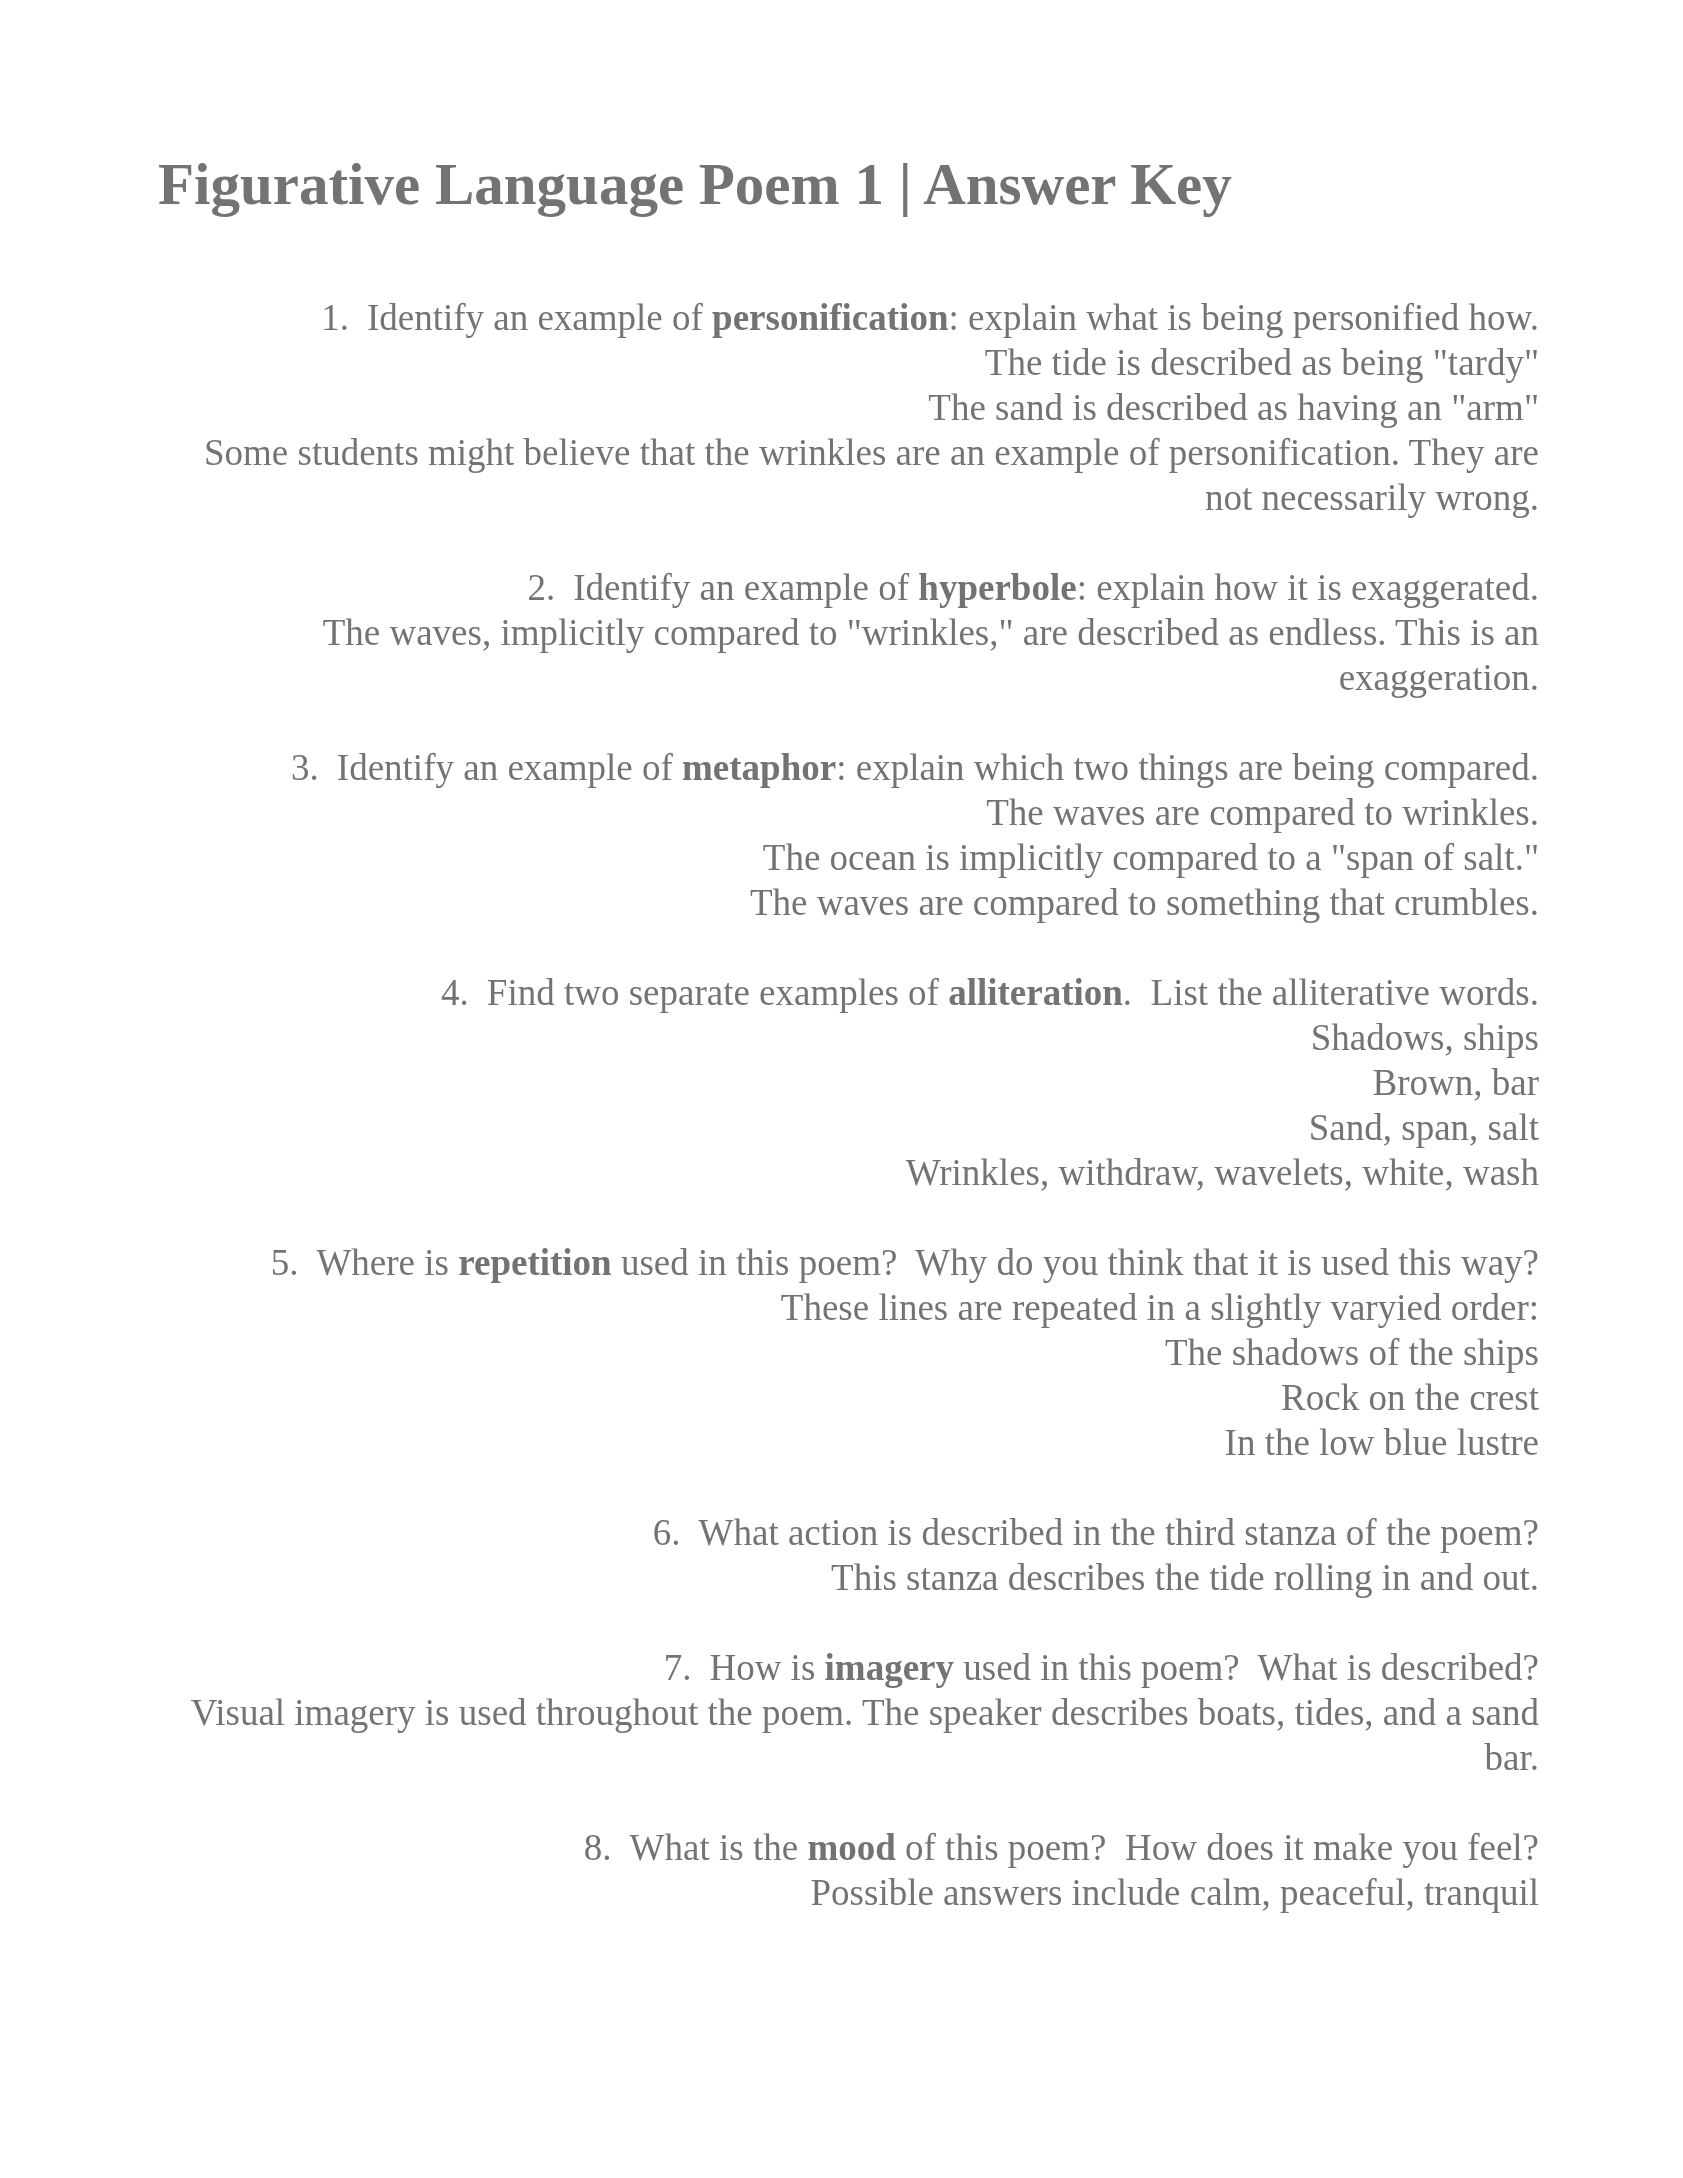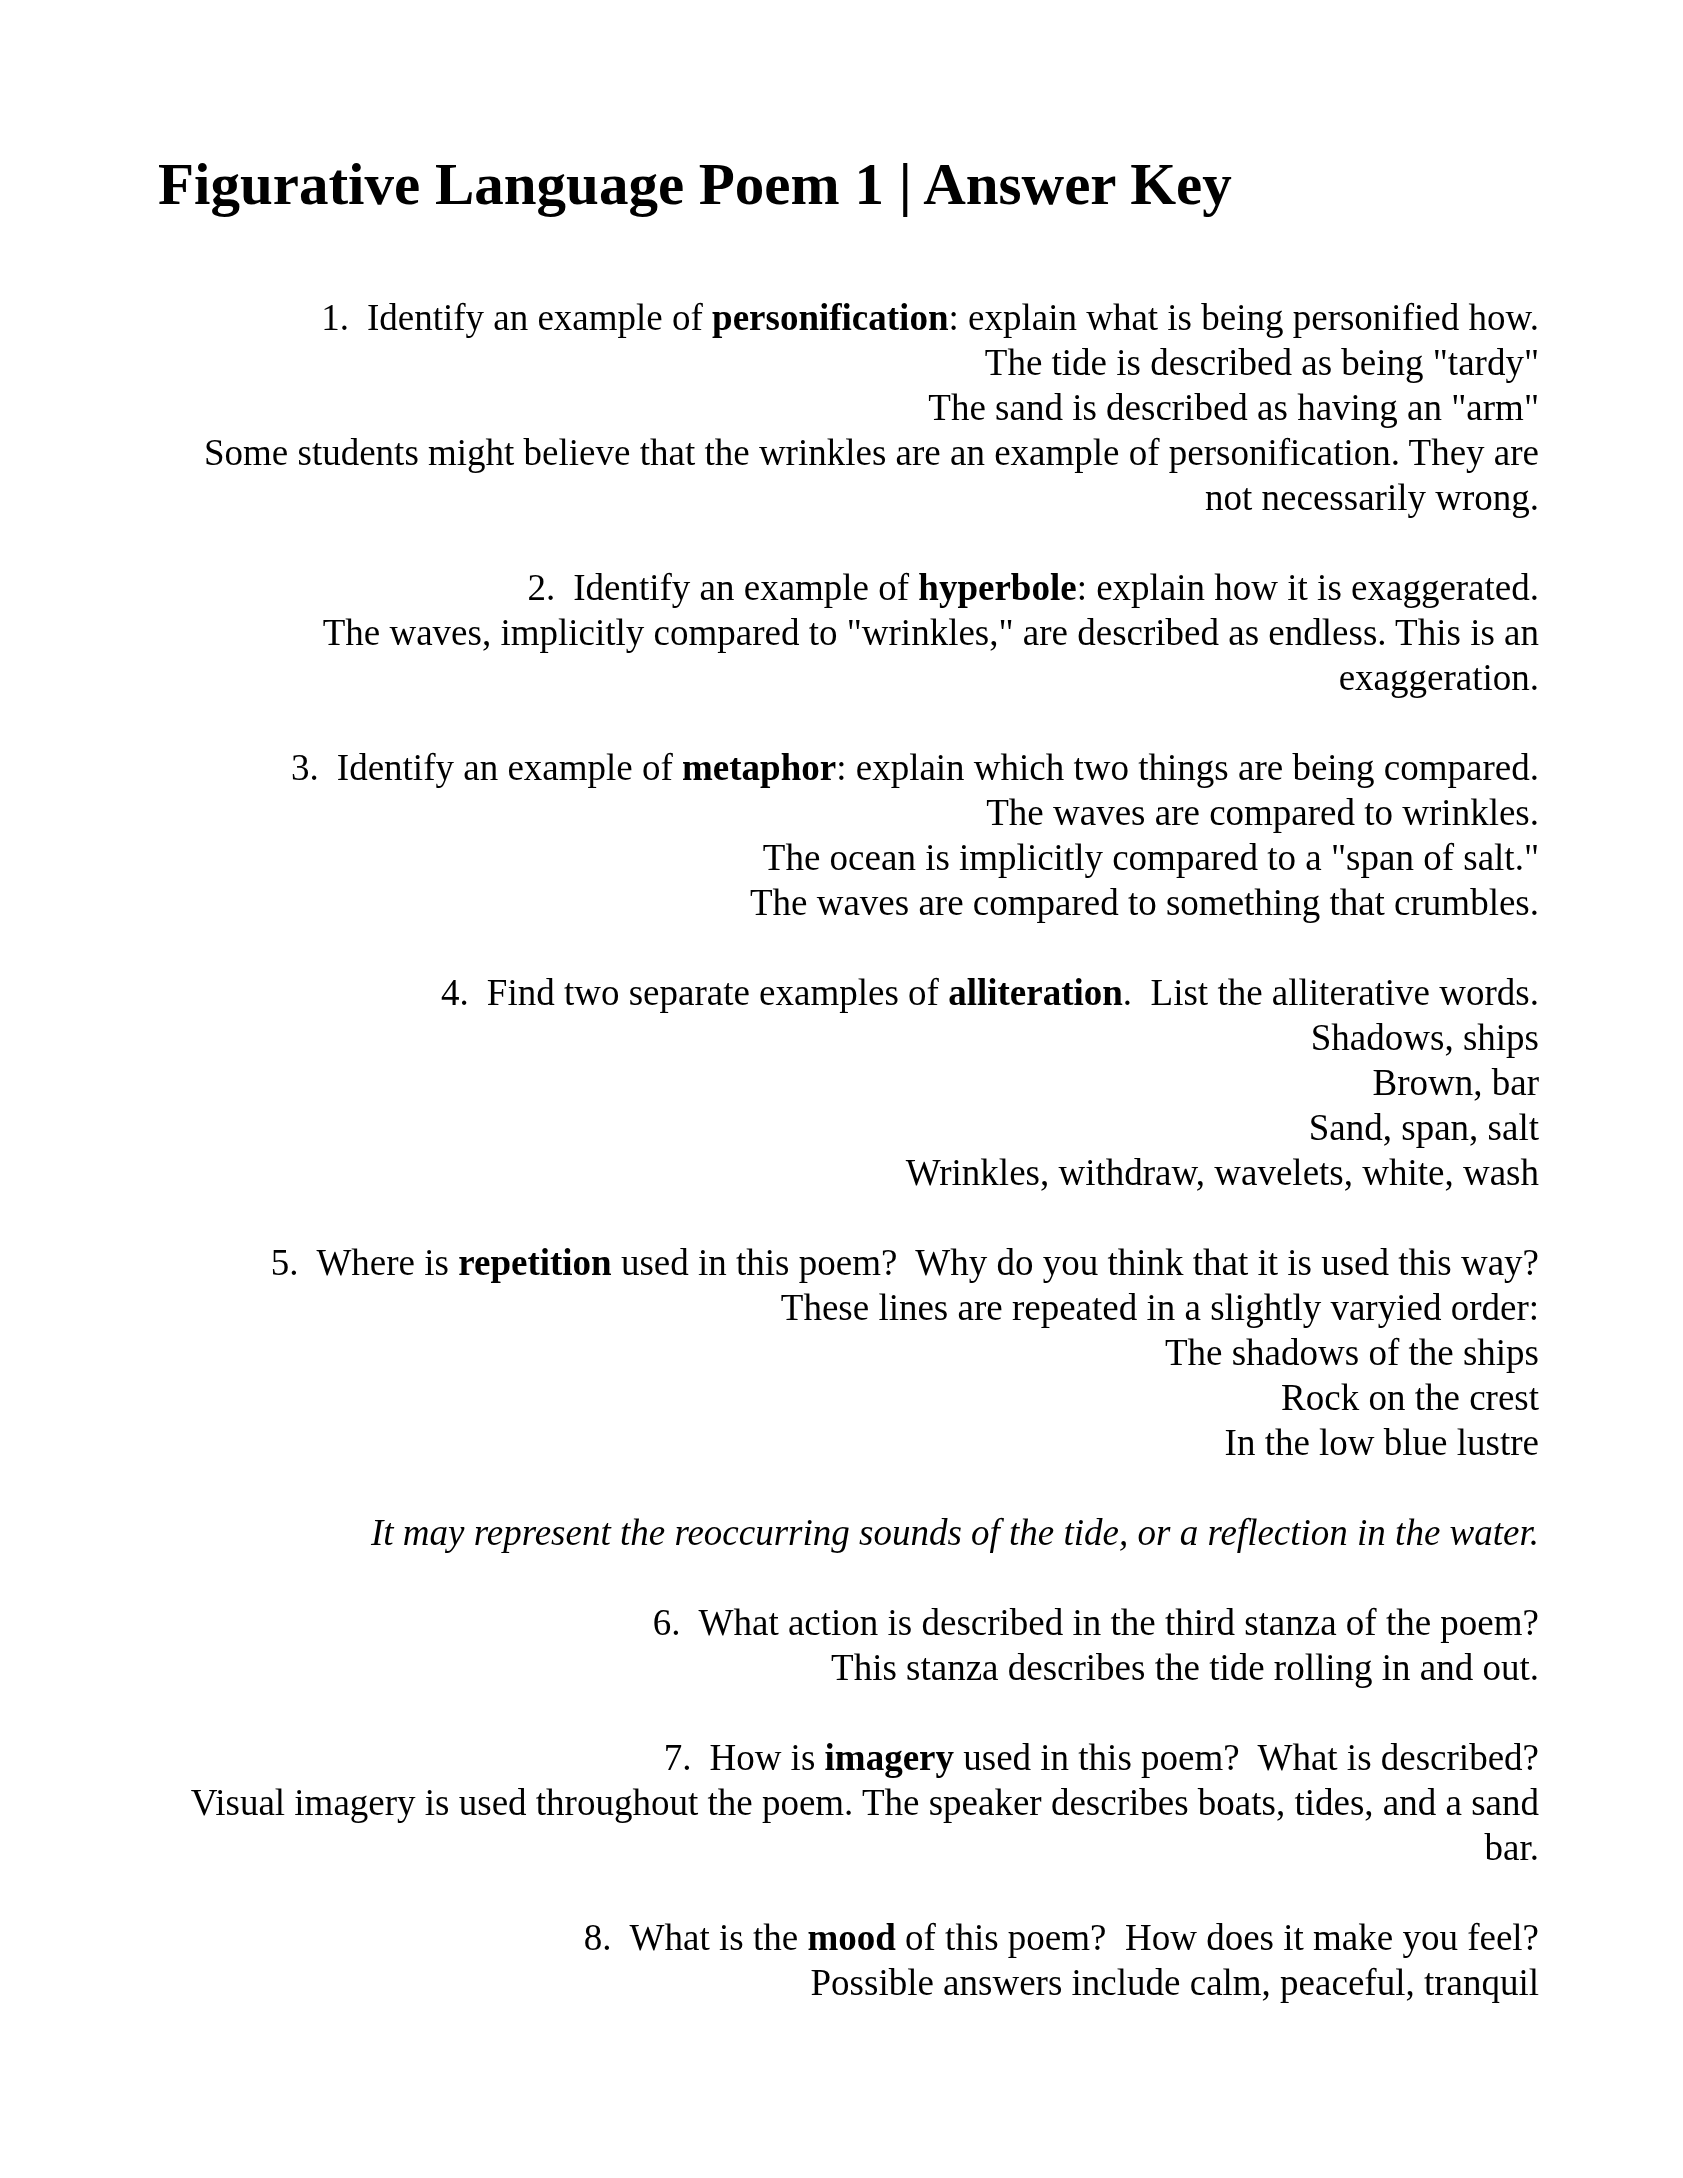--- a/index.html
+++ b/index.html
@@ -6,21 +6,21 @@
     margin: 0;
     padding: 0;
     background: #ffffff;
   }
   .page {
     position: relative;
     box-sizing: border-box;
     width: 1683px;
     height: 2178px;
     background: #ffffff;
-    color: #000000;
+    color: #737373;
     font-family: "Liberation Serif", serif;
     padding: 149px 144px 0 158px;
     overflow: hidden;
   }
   h1.doc-title {
     font-size: 59px;
     line-height: 71px;
     font-weight: bold;
     margin: 0 0 75px 0;
     white-space: pre-wrap;
@@ -77,21 +77,20 @@
     <p class="a">Sand, span, salt</p>
     <p class="a">Wrinkles, withdraw, wavelets, white, wash</p>
   </section>
 
   <section class="qa">
     <p class="q"><span class="qnum">5.</span><span>Where is </span><b>repetition</b><span> used in this poem?  Why do you think that it is used this way?</span></p>
     <p class="a">These lines are repeated in a slightly varyied order:</p>
     <p class="a">The shadows of the ships</p>
     <p class="a">Rock on the crest</p>
     <p class="a">In the low blue lustre</p>
-    <p class="followup">It may represent the reoccurring sounds of the tide, or a reflection in the water.</p>
   </section>
 
   <section class="qa">
     <p class="q"><span class="qnum">6.</span><span>What action is described in the third stanza of the poem?</span><b></b><span></span></p>
     <p class="a">This stanza describes the tide rolling in and out.</p>
   </section>
 
   <section class="qa">
     <p class="q"><span class="qnum">7.</span><span>How is </span><b>imagery</b><span> used in this poem?  What is described?</span></p>
     <p class="a">Visual imagery is used throughout the poem. The speaker describes boats, tides, and a sand bar.</p>

